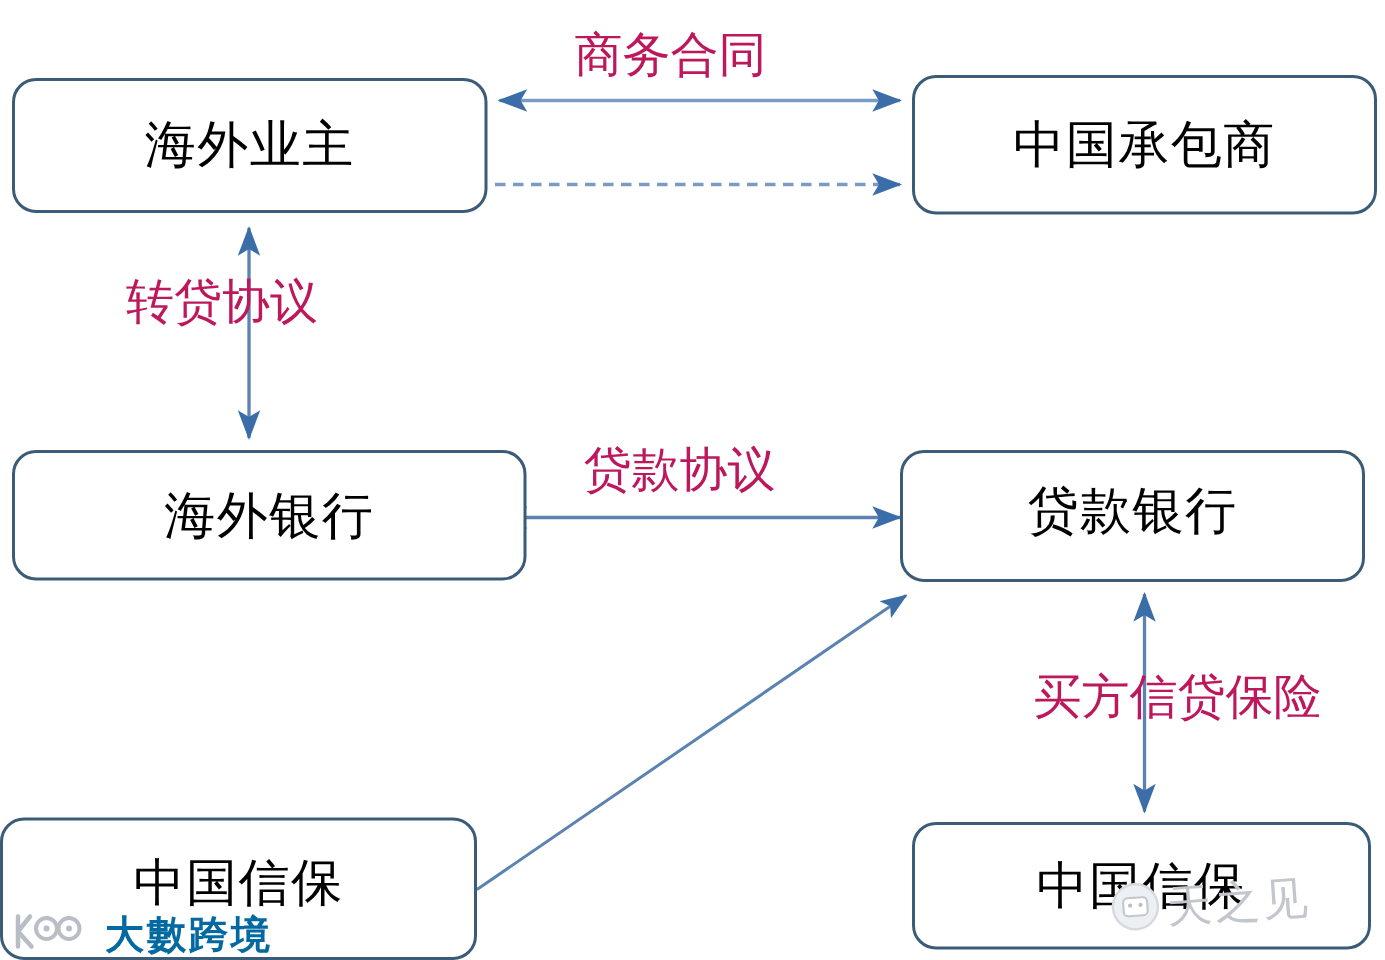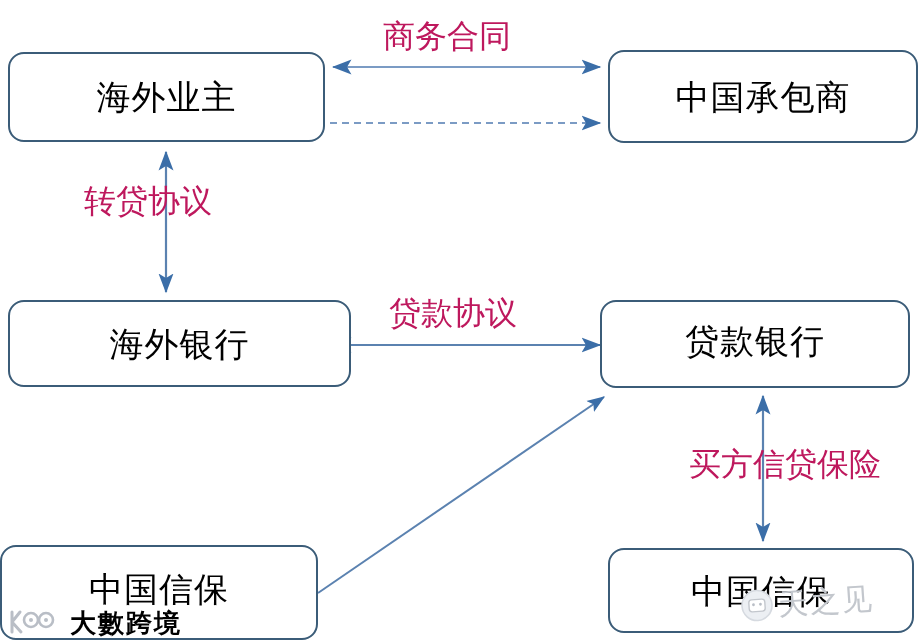--- a/index.html
+++ b/index.html
@@ -52,21 +52,21 @@
     height: 640px;
     z-index: 2;
   }
   .wm {
     position: absolute;
     z-index: 6;
     pointer-events: none;
   }
   .wm-text {
     font-size: 26px;
-    color: #000000;
+    color: #0369a1;
     letter-spacing: 2px;
     white-space: nowrap;
     font-weight: 700;
     text-align: center;
   }
   .wm-text-right {
     font-size: 30px;
     color: #c3c7cd;
     letter-spacing: 2px;
     white-space: nowrap;

